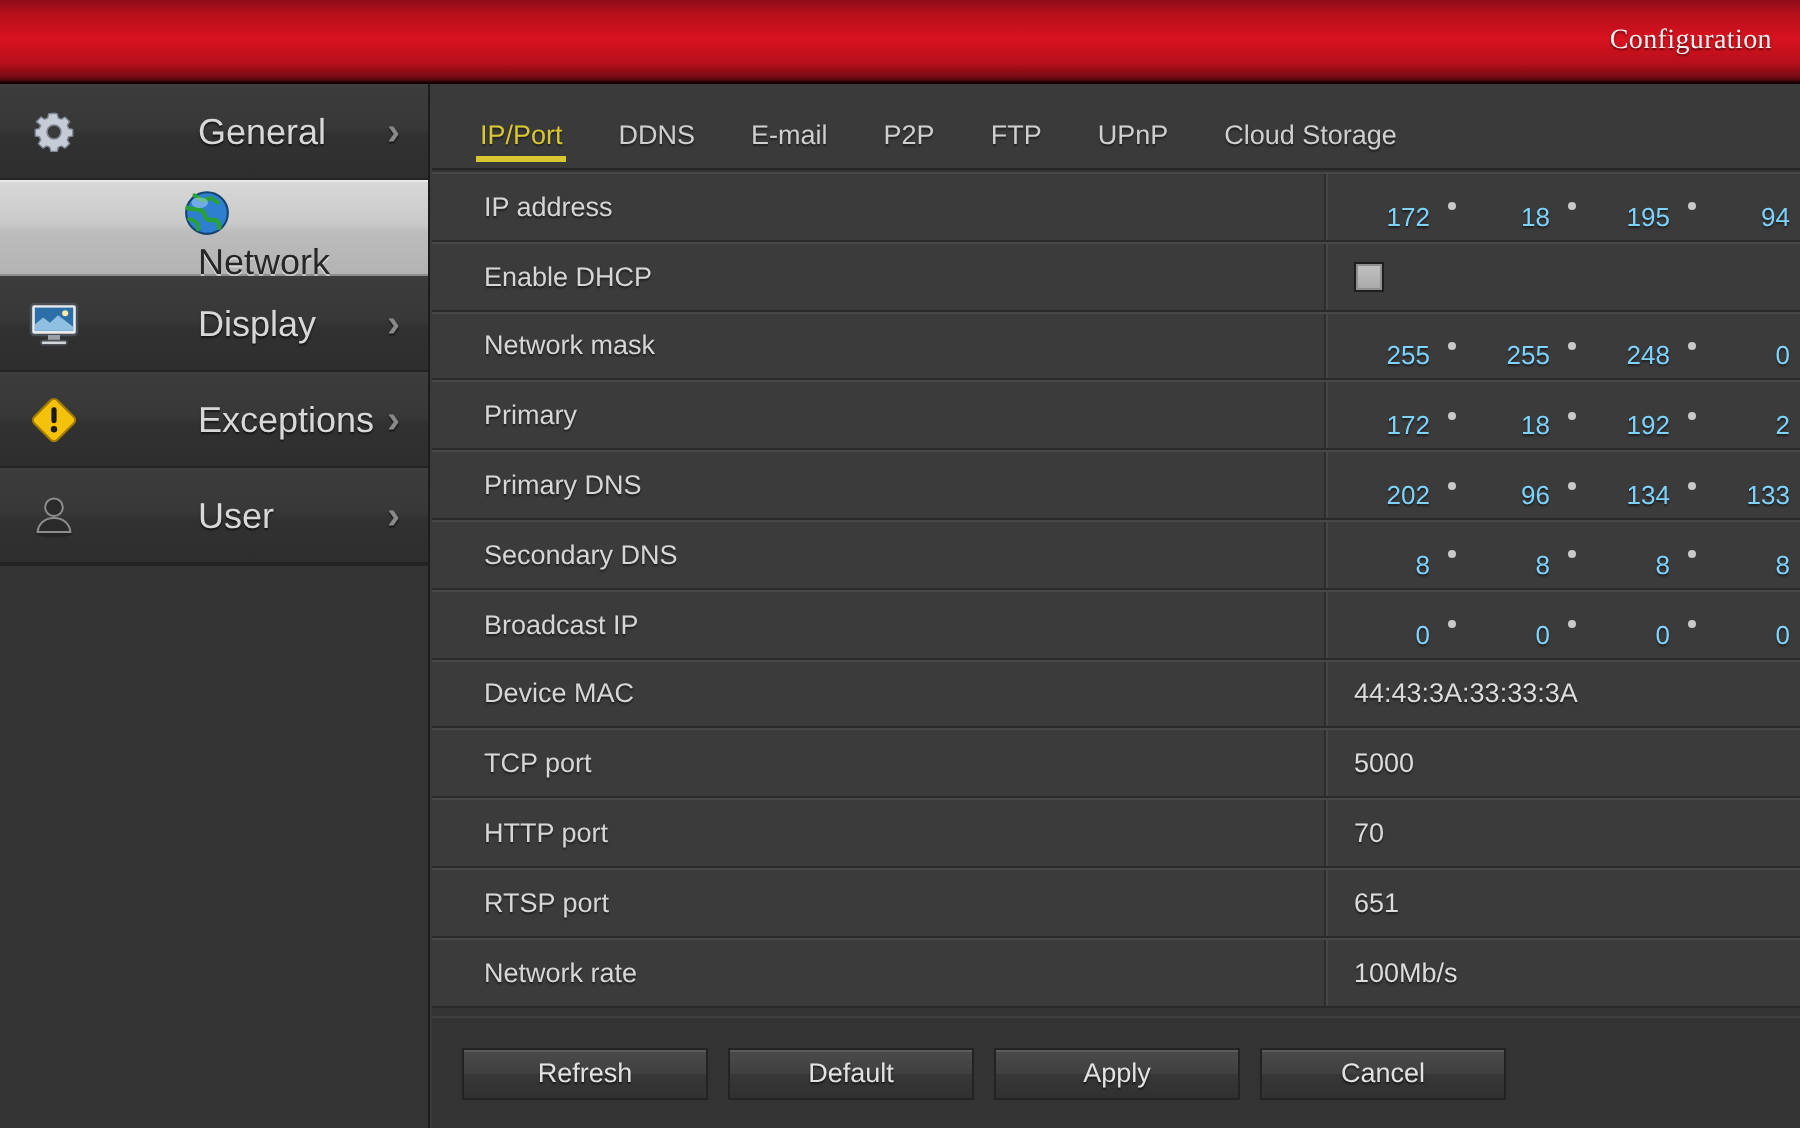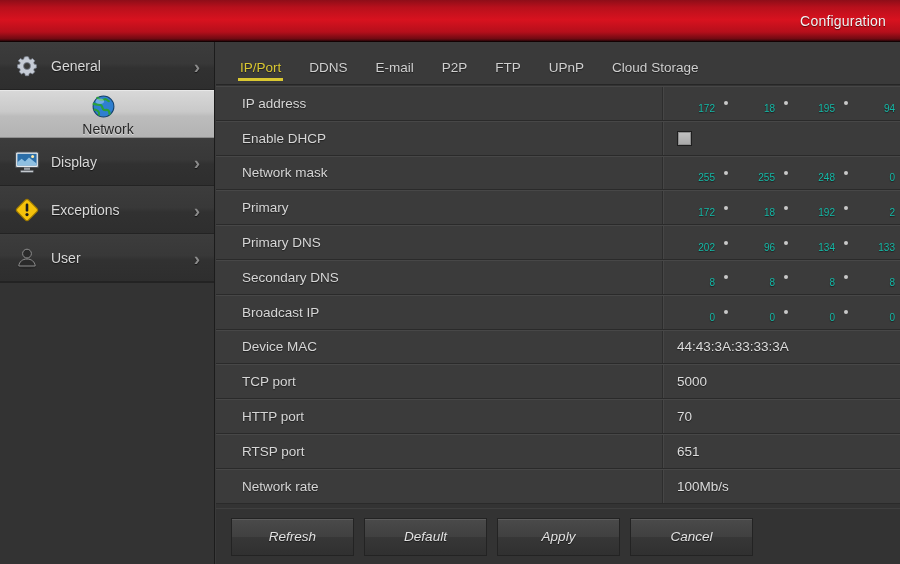--- a/index.html
+++ b/index.html
@@ -16,20 +16,21 @@
     display: flex; flex-direction: column;
   }
 
   
   .titlebar {
     height: 42px; flex: 0 0 42px;
     position: relative;
     background: linear-gradient(to bottom,
         #8e0d18 0%, #b8101c 18%, #d8121f 48%, #b50f1b 78%, #6e0a12 95%, #2a0508 100%);
     border-bottom: 1px solid #140203;
+    font-family: Liberation Serif, serif;
   }
   .titlebar .title {
     position: absolute; right: 14px; top: 50%;
     transform: translateY(-50%);
     color: #f2f2f2; font-size: 14px; letter-spacing: .2px;
     text-shadow: 0 1px 1px rgba(0,0,0,.55);
   }
 
   
   .body { flex: 1 1 auto; display: flex; min-height: 0; }
@@ -57,23 +58,24 @@
     border-top: 1px solid #e8e8e8;
     border-bottom: 1px solid #8e8e8e;
     flex-direction: column;
   }
   .nav-icon {
     width: 30px; height: 30px; flex: 0 0 30px;
     margin-right: 9px;
     display: flex; align-items: center; justify-content: center;
   }
   .nav-label {
-    font-size: 14px; color: #d8d8d8;
+    font-size: 18px; color: #d8d8d8;
     text-shadow: 0 1px 1px rgba(0,0,0,.6);
     flex: 1 1 auto;
+    margin-left: 48px;
   }
   .nav-item.selected .nav-label { color: #262626; text-shadow: 0 1px 0 rgba(255,255,255,.5); }
   .nav-arrow {
     font-size: 19px; color: #8a8a8a; font-weight: bold;
     line-height: 1; padding-right: 4px;
     text-shadow: 0 1px 1px rgba(0,0,0,.6);
   }
   .nav-item.selected .nav-arrow { color: #4a4a4a; text-shadow: 0 1px 0 rgba(255,255,255,.5); }
   .sidebar-filler { flex: 1 1 auto; background: #333333; border-top: 1px solid #232323; }
 
@@ -129,21 +131,21 @@
     padding-left: 13px;
     font-size: 13.5px; color: #dcdcdc;
     text-shadow: 0 1px 1px rgba(0,0,0,.5);
     border-left: 1px solid #464646;
   }
 
   
   .ipgroup { display: flex; align-items: center; }
   .octet {
     width: 38px; text-align: right;
-    font-size: 10px; color: #14b8a6;
+    font-size: 13px; color: #7dd3fc;
     cursor: text;
     margin-top: 10px;
   }
   .ipdot {
     width: 22px; display: flex; align-items: center; justify-content: center;
   }
   .ipdot i {
     display: block; width: 4px; height: 4px; border-radius: 50%;
     background: #c9c9c9;
   }
@@ -159,29 +161,28 @@
 
   
   .footer {
     height: 56px; flex: 0 0 56px;
     display: flex; align-items: center;
     gap: 10px; padding: 0 0 0 15px;
     background: #333333;
     border-top: 1px solid #3f3f3f;
   }
   .btn {
-    width: 123px; height: 38px;
+    width: 123px; height: 26px;
     background: linear-gradient(to bottom, #4a4a4a 0%, #404040 50%, #373737 51%, #303030 100%);
     border: 1px solid #232323;
     box-shadow: inset 0 1px 0 rgba(255,255,255,.10);
     color: #e2e2e2; font-size: 13.5px;
     display: flex; align-items: center; justify-content: center;
     cursor: pointer;
     text-shadow: 0 1px 1px rgba(0,0,0,.6);
-    font-style: italic;
   }
 
   svg { display: block; }
 </style>
 </head>
 <body>
 
 <div id="app">
 
   <div class="titlebar">

